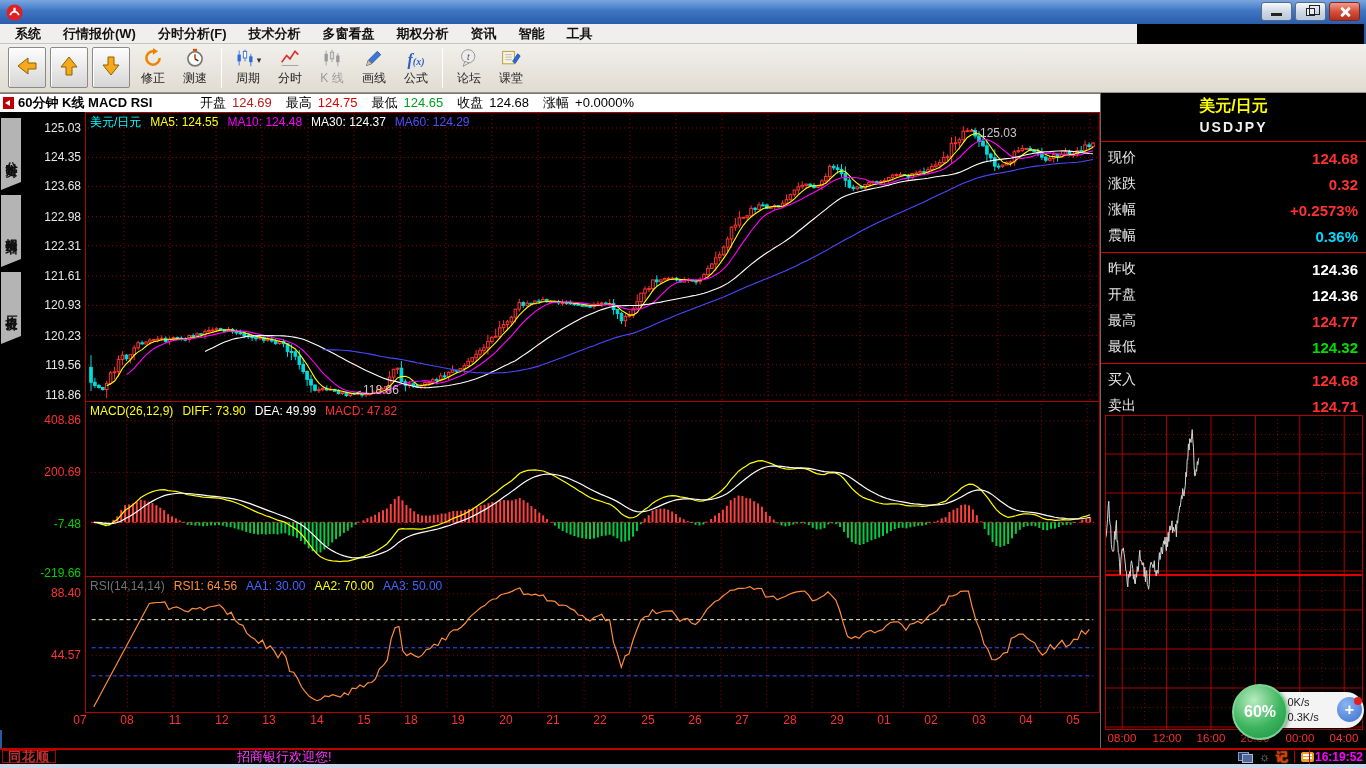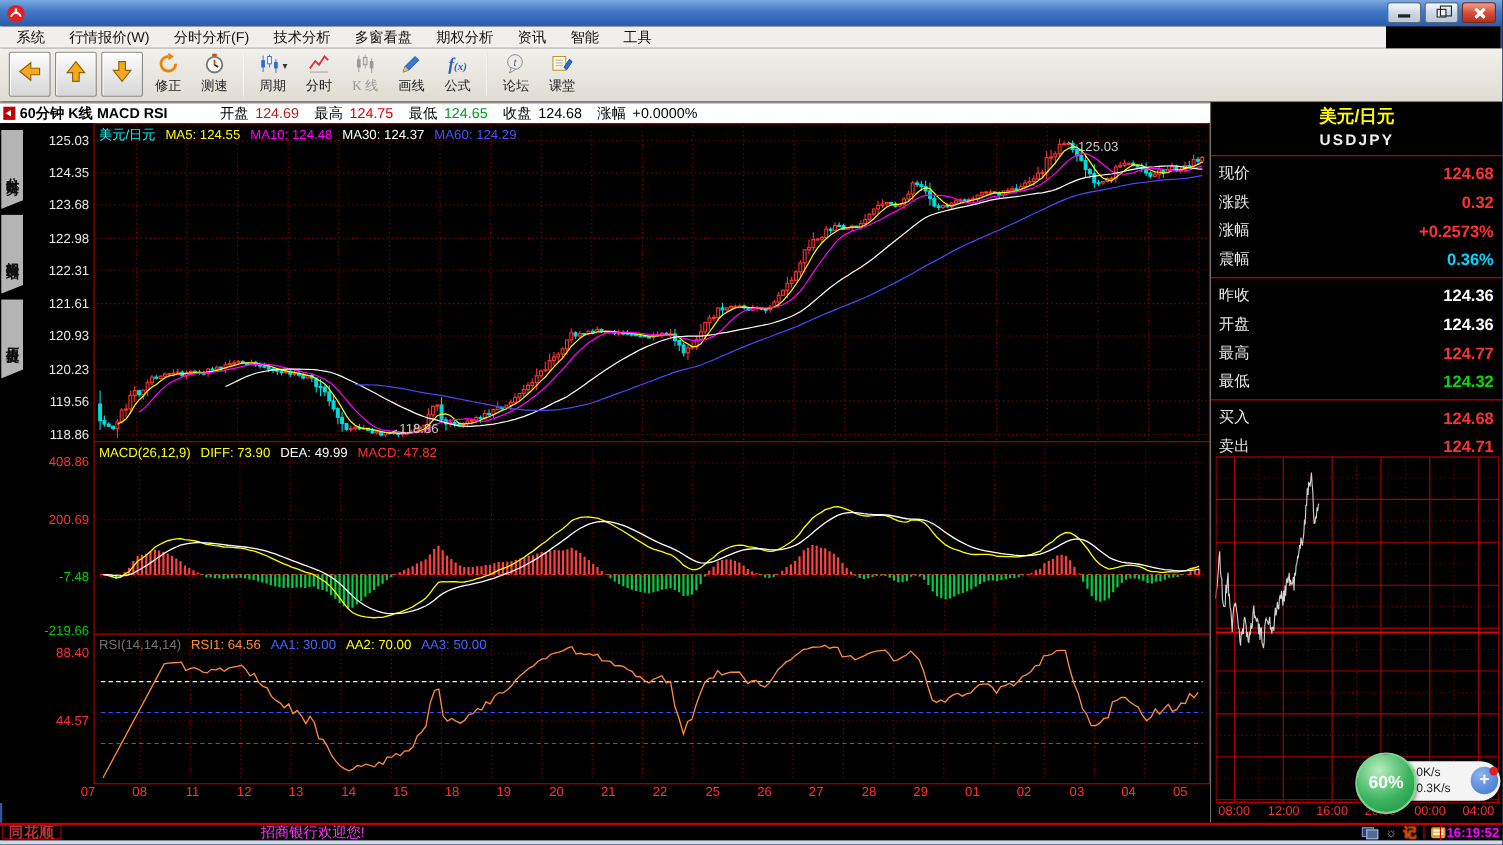--- a/index.html
+++ b/index.html
@@ -15,32 +15,32 @@
   .winbtn{width:31px;height:19px;border:1px solid #5a6b80;border-radius:3px;display:flex;align-items:center;justify-content:center;
     background:linear-gradient(#f6f9fc,#cfd9e6 50%,#b9c7d8);}
   .winbtn.close{background:linear-gradient(#f09c8c,#d8503a 50%,#b03020);border-color:#7a2a1a;}
   .ic-min{width:11px;height:3px;background:#222;margin-top:6px;}
   .ic-restore{width:9px;height:8px;border:1.5px solid #222;position:relative;background:#e8eef6;}
   .ic-restore:before{content:"";position:absolute;left:2px;top:-4px;width:9px;height:8px;border:1.5px solid #222;}
   .ic-close{position:relative;width:11px;height:11px;}
   .ic-close:before,.ic-close:after{content:"";position:absolute;left:5px;top:0;width:3px;height:12px;background:#fff;border-radius:1px;}
   .ic-close:before{transform:rotate(45deg);} .ic-close:after{transform:rotate(-45deg);}
   
-  .menubar{position:absolute;left:0;top:24px;width:1260px;height:20px;background:#f0efed;border-bottom:1px solid #c8c5bd;
-    display:flex;align-items:center;padding-left:4px;}
+  .menubar{position:absolute;left:0;top:24px;width:1137px;height:20px;background:#f0efed;border-bottom:1px solid #c8c5bd;
+    display:flex;align-items:center;padding-left:4px;font-weight:bold;}
   .menu-item{font-size:13px;color:#111;padding:0 11px;line-height:20px;cursor:default;}
   
   .toolbar{position:absolute;left:0;top:44px;width:1366px;height:49px;background:linear-gradient(#f2f0ec,#e0dcd2);
     border-bottom:1px solid #9a958a;display:flex;align-items:stretch;padding:2px 0 2px 6px;}
   .navbtn{width:38px;height:41px;margin:1px 2px;border:1px solid #8a8a8a;border-radius:2px;
     background:linear-gradient(#fdfdfd,#d6d6d6);box-shadow:inset 1px 1px 0 #fff;display:flex;align-items:center;justify-content:center;}
   .tbtn{width:40px;margin:0 1px;display:flex;flex-direction:column;align-items:center;justify-content:flex-start;padding-top:3px;}
   .tbtn .ticon{height:22px;display:flex;align-items:center;justify-content:center;}
   .tbtn .tlabel{font-size:12px;color:#222;line-height:15px;white-space:nowrap;}
-  .tbtn.disabled .tlabel{color:#9a9a9a;font-family:Liberation Serif, serif;}
+  .tbtn.disabled .tlabel{color:#9a9a9a;}
   .tsep{width:1px;background:#b5b1a7;border-right:1px solid #fff;margin:2px 5px;}
   .fx{font-family:"Liberation Serif","DejaVu Serif",serif;font-style:italic;color:#2b5fc4;font-size:16px;font-weight:bold;}
   .fx .fxs{font-size:10px;}
   .dd-arrow{font-size:9px;color:#333;margin-left:2px;}
   
   .inforow{position:absolute;left:0;top:93px;width:1100px;height:19px;background:#ffffff;border-top:1px solid #777;
     display:flex;align-items:center;}
   .info-icon{width:11px;height:12px;background:#c00000;margin:0 4px 0 3px;position:relative;flex:0 0 auto;}
   .info-icon:before{content:"";position:absolute;left:2px;top:3px;border-top:3px solid transparent;border-bottom:3px solid transparent;border-right:5px solid #fff;}
   .period{font-size:13px;font-weight:bold;color:#000;white-space:nowrap;}

